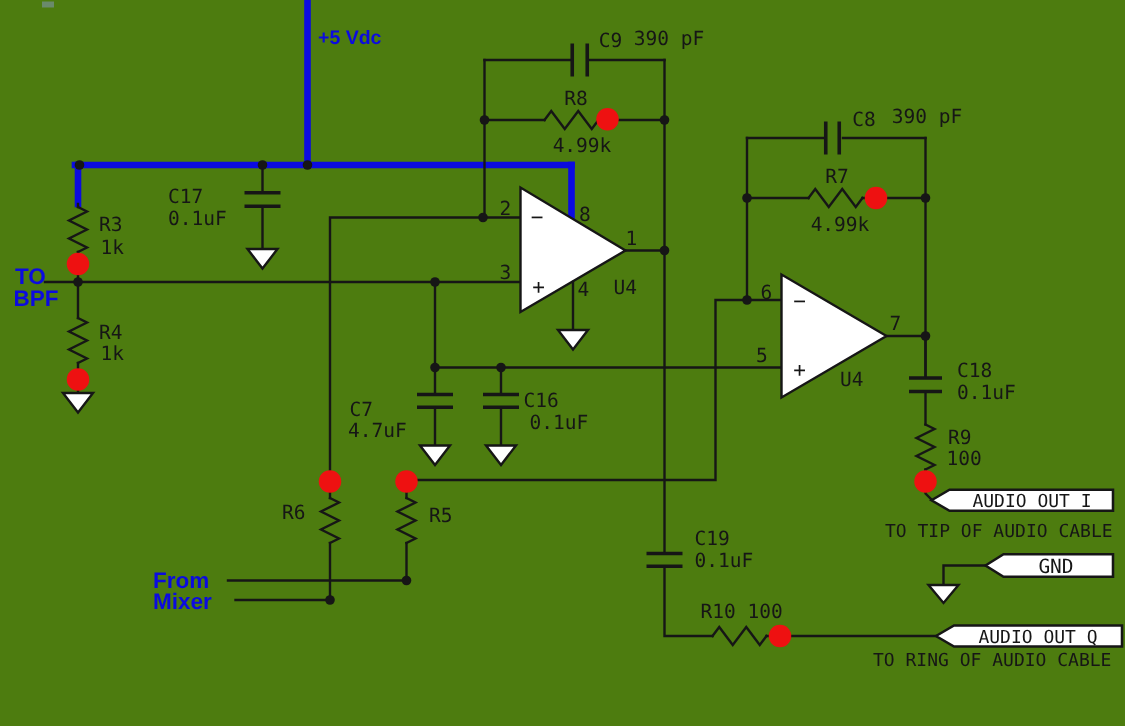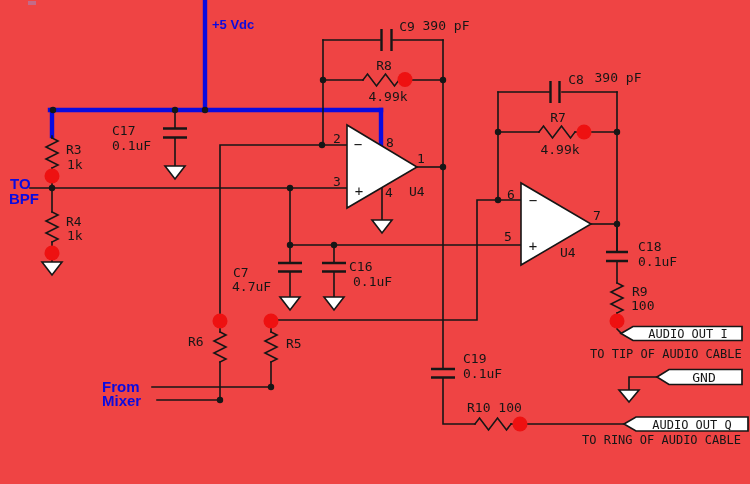--- a/index.html
+++ b/index.html
@@ -1,16 +1,16 @@
 <!DOCTYPE html>
 <html><head>
 <meta charset="utf-8">
 <style>
   html,body{margin:0;padding:0;background:#fff;}
-  #canvas{position:relative;width:750px;height:484px;background:#ef4444;overflow:hidden;}
+  #canvas{position:relative;width:750px;height:484px;background:#4d7c0f;overflow:hidden;}
   svg{display:block;}
   .w{stroke:#161616;stroke-width:1.6;fill:none;stroke-linecap:square;}
   .bw{stroke:#0b0be0;stroke-width:4.4;fill:none;stroke-linecap:square;}
   .plate{stroke:#161616;stroke-width:2.4;fill:none;stroke-linecap:butt;}
   .tri{fill:#ffffff;stroke:#161616;stroke-width:1.6;stroke-linejoin:miter;}
   .flag{fill:#ffffff;stroke:#161616;stroke-width:1.7;stroke-linejoin:miter;}
   .jd{fill:#161616;stroke:none;}
   .rd{fill:#ee1111;stroke:none;}
   text.m{font-family:"DejaVu Sans Mono",monospace;font-size:13px;fill:#161616;}
   text.mc{font-family:"DejaVu Sans Mono",monospace;font-size:12px;fill:#161616;}

